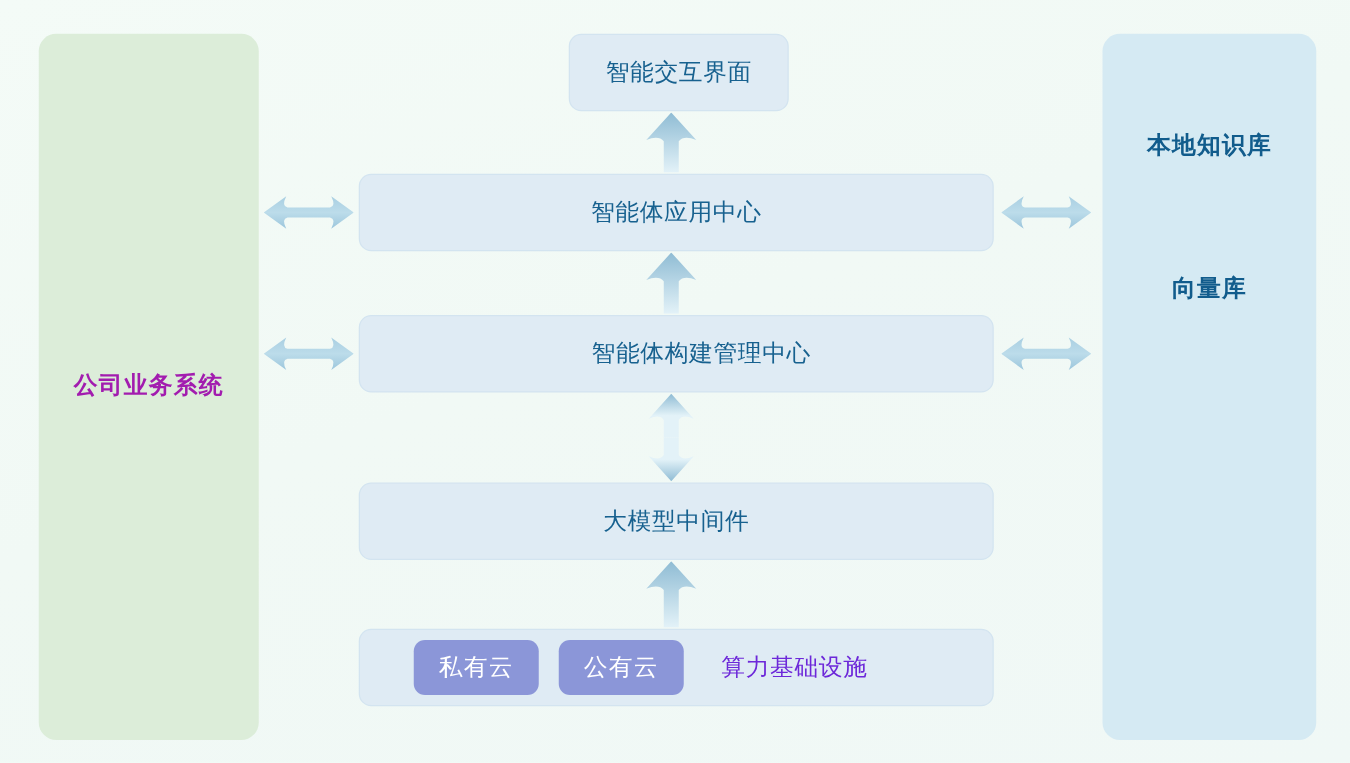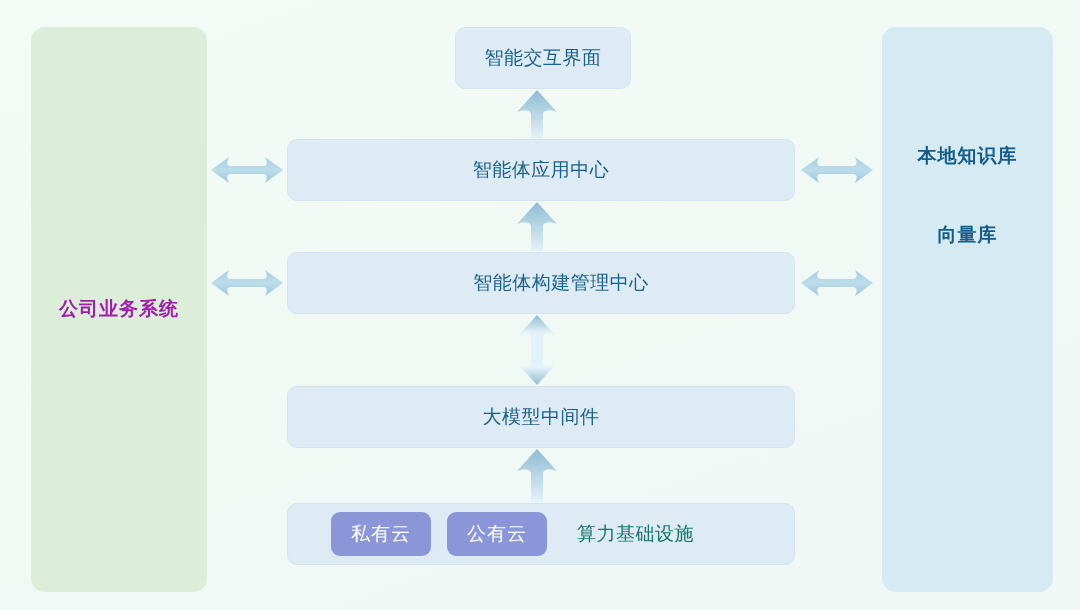--- a/index.html
+++ b/index.html
@@ -53,22 +53,22 @@
     letter-spacing: 1px;
     text-align: center;
     line-height: 1.2;
   }
   #panel-left .panel-label {
     color: #a21caf;
   }
   #panel-right .panel-label {
     color: #115c8c;
   }
-  #kb-label { margin-top: 118px; }
-  #vec-label { margin-top: 56px; }
+  #kb-label { margin-top: 79px; }
+  #vec-label { margin-top: 92px; }
 
   
   .stack-box {
     position: absolute;
     box-sizing: border-box;
     background: #dfebf4;
     border: 1px solid #d3e4f0;
     border-radius: 10px;
     display: flex;
     align-items: center;
@@ -116,21 +116,21 @@
     color: #ffffff;
     border-radius: 9px;
     font-size: 19px;
     letter-spacing: 1px;
     padding: 9px 20px;
     display: flex;
     align-items: center;
     justify-content: center;
   }
   #infra-text {
-    color: #0f766e;
+    color: #6d28d9;
     font-size: 19px;
     letter-spacing: 0.5px;
     margin-left: 14px;
   }
 
   
   .arrow {
     position: absolute;
   }
   .arrow svg { display: block; }

